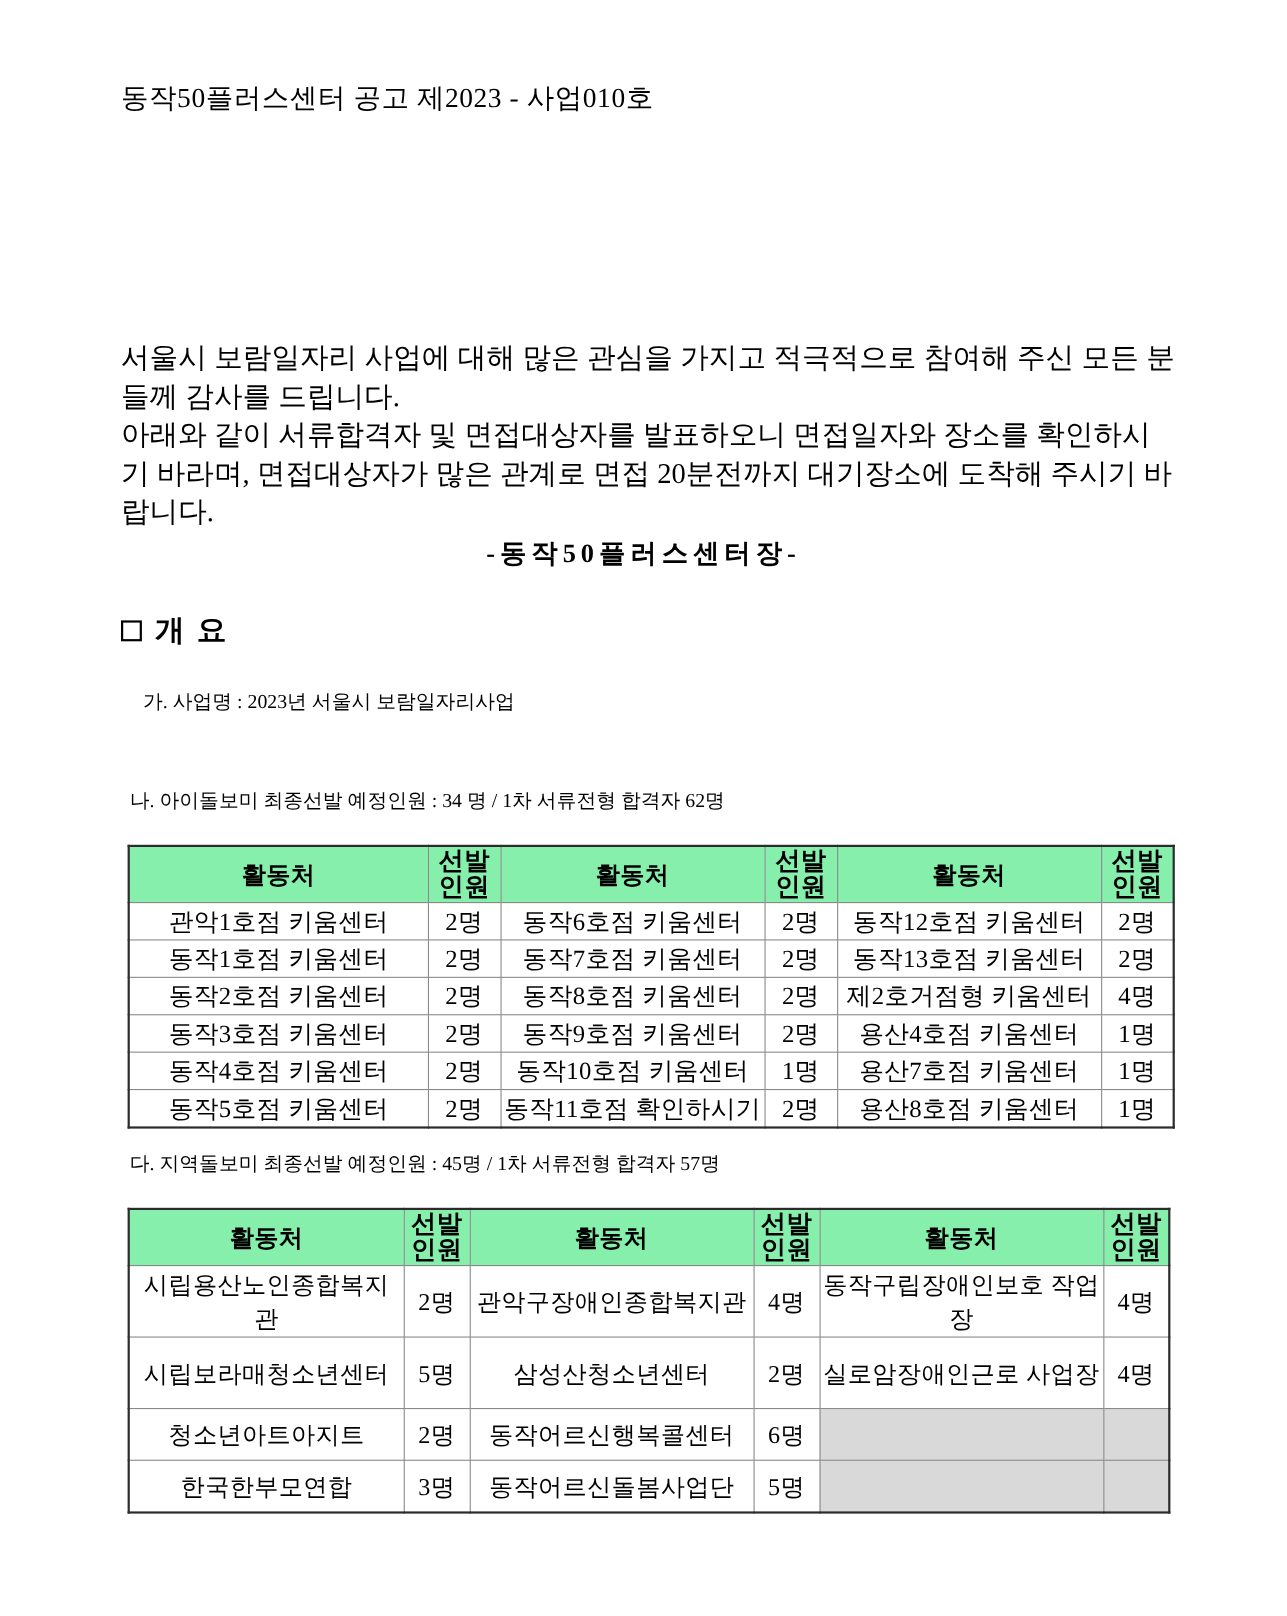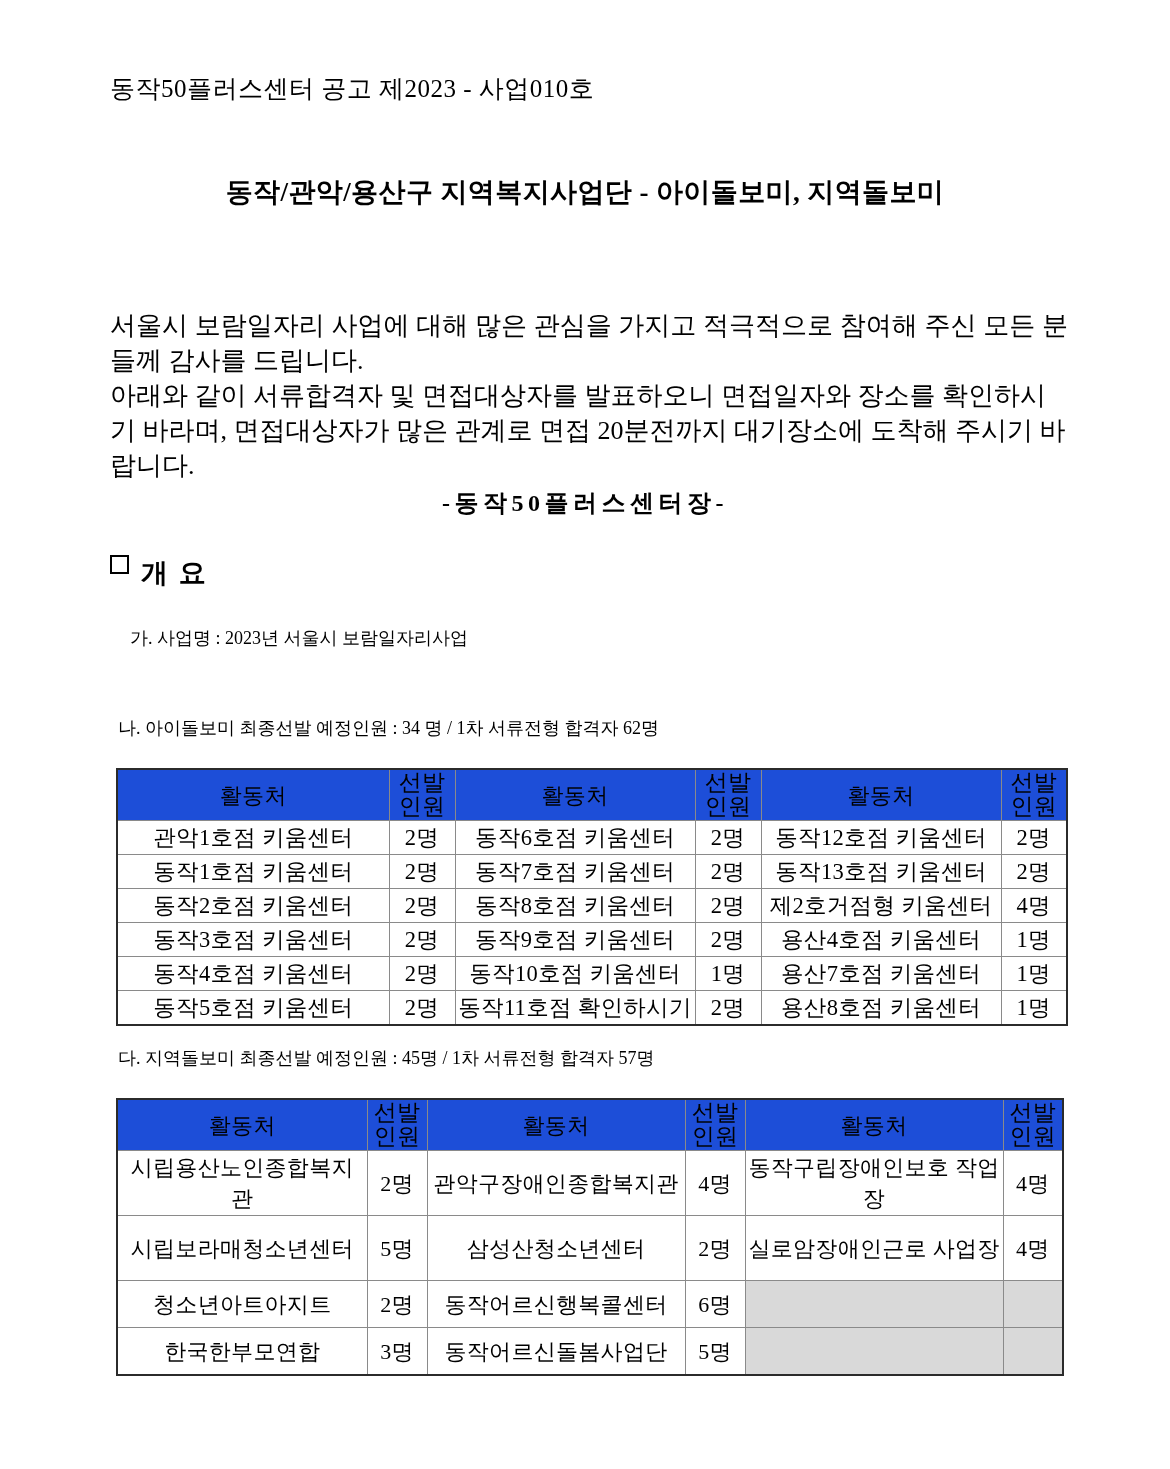--- a/index.html
+++ b/index.html
@@ -82,20 +82,21 @@
 
   
   .section-heading {
     position: absolute;
     left: 110px;
     top: 555px;
     font-size: 27px;
     font-weight: bold;
     letter-spacing: 2px;
     display: flex;
+    align-items: center;
     gap: 12px;
   }
   .box-glyph {
     display: inline-block;
     width: 19px;
     height: 19px;
     border: 2px solid #000;
     box-sizing: border-box;
   }
 
@@ -122,24 +123,25 @@
   .tbl td, .tbl th {
     border: 1px solid #8a8a8a;
     text-align: center;
     vertical-align: middle;
     font-weight: normal;
     font-size: 22.5px;
     padding: 0 2px;
     letter-spacing: 0.3px;
   }
   .tbl thead th {
-    background: #1d4ed8;
+    background: #86efac;
     font-size: 22px;
     line-height: 25px;
     height: 50px;
+    font-weight: bold;
   }
   .tbl thead th.hdr-num {
     font-size: 23px;
     line-height: 24px;
   }
 
   
   #table-aidolbomi {
     left: 116px;
     top: 768px;
@@ -172,21 +174,20 @@
   .wrap { white-space: normal; }
 </style>
 </head>
 <body>
 
 <div class="page">
 
   <div class="doc-number">동작50플러스센터 공고 제2023 - 사업010호</div>
 
   <div class="title-block">
-    <div class="title-line">동작/관악/용산구 지역복지사업단 - 아이돌보미, 지역돌보미</div>
   </div>
 
   <div class="intro">
     <p>서울시 보람일자리 사업에 대해 많은 관심을 가지고 적극적으로 참여해 주신 모든 분들께 감사를 드립니다.</p>
     <p class="p-last">아래와 같이 서류합격자 및 면접대상자를 발표하오니 면접일자와 장소를 확인하시기 바라며, 면접대상자가 많은 관계로 면접 20분전까지 대기장소에 도착해 주시기 바랍니다.</p>
   </div>
 
   <div class="signature">-동작50플러스센터장-</div>
 
   <div class="section-heading">

